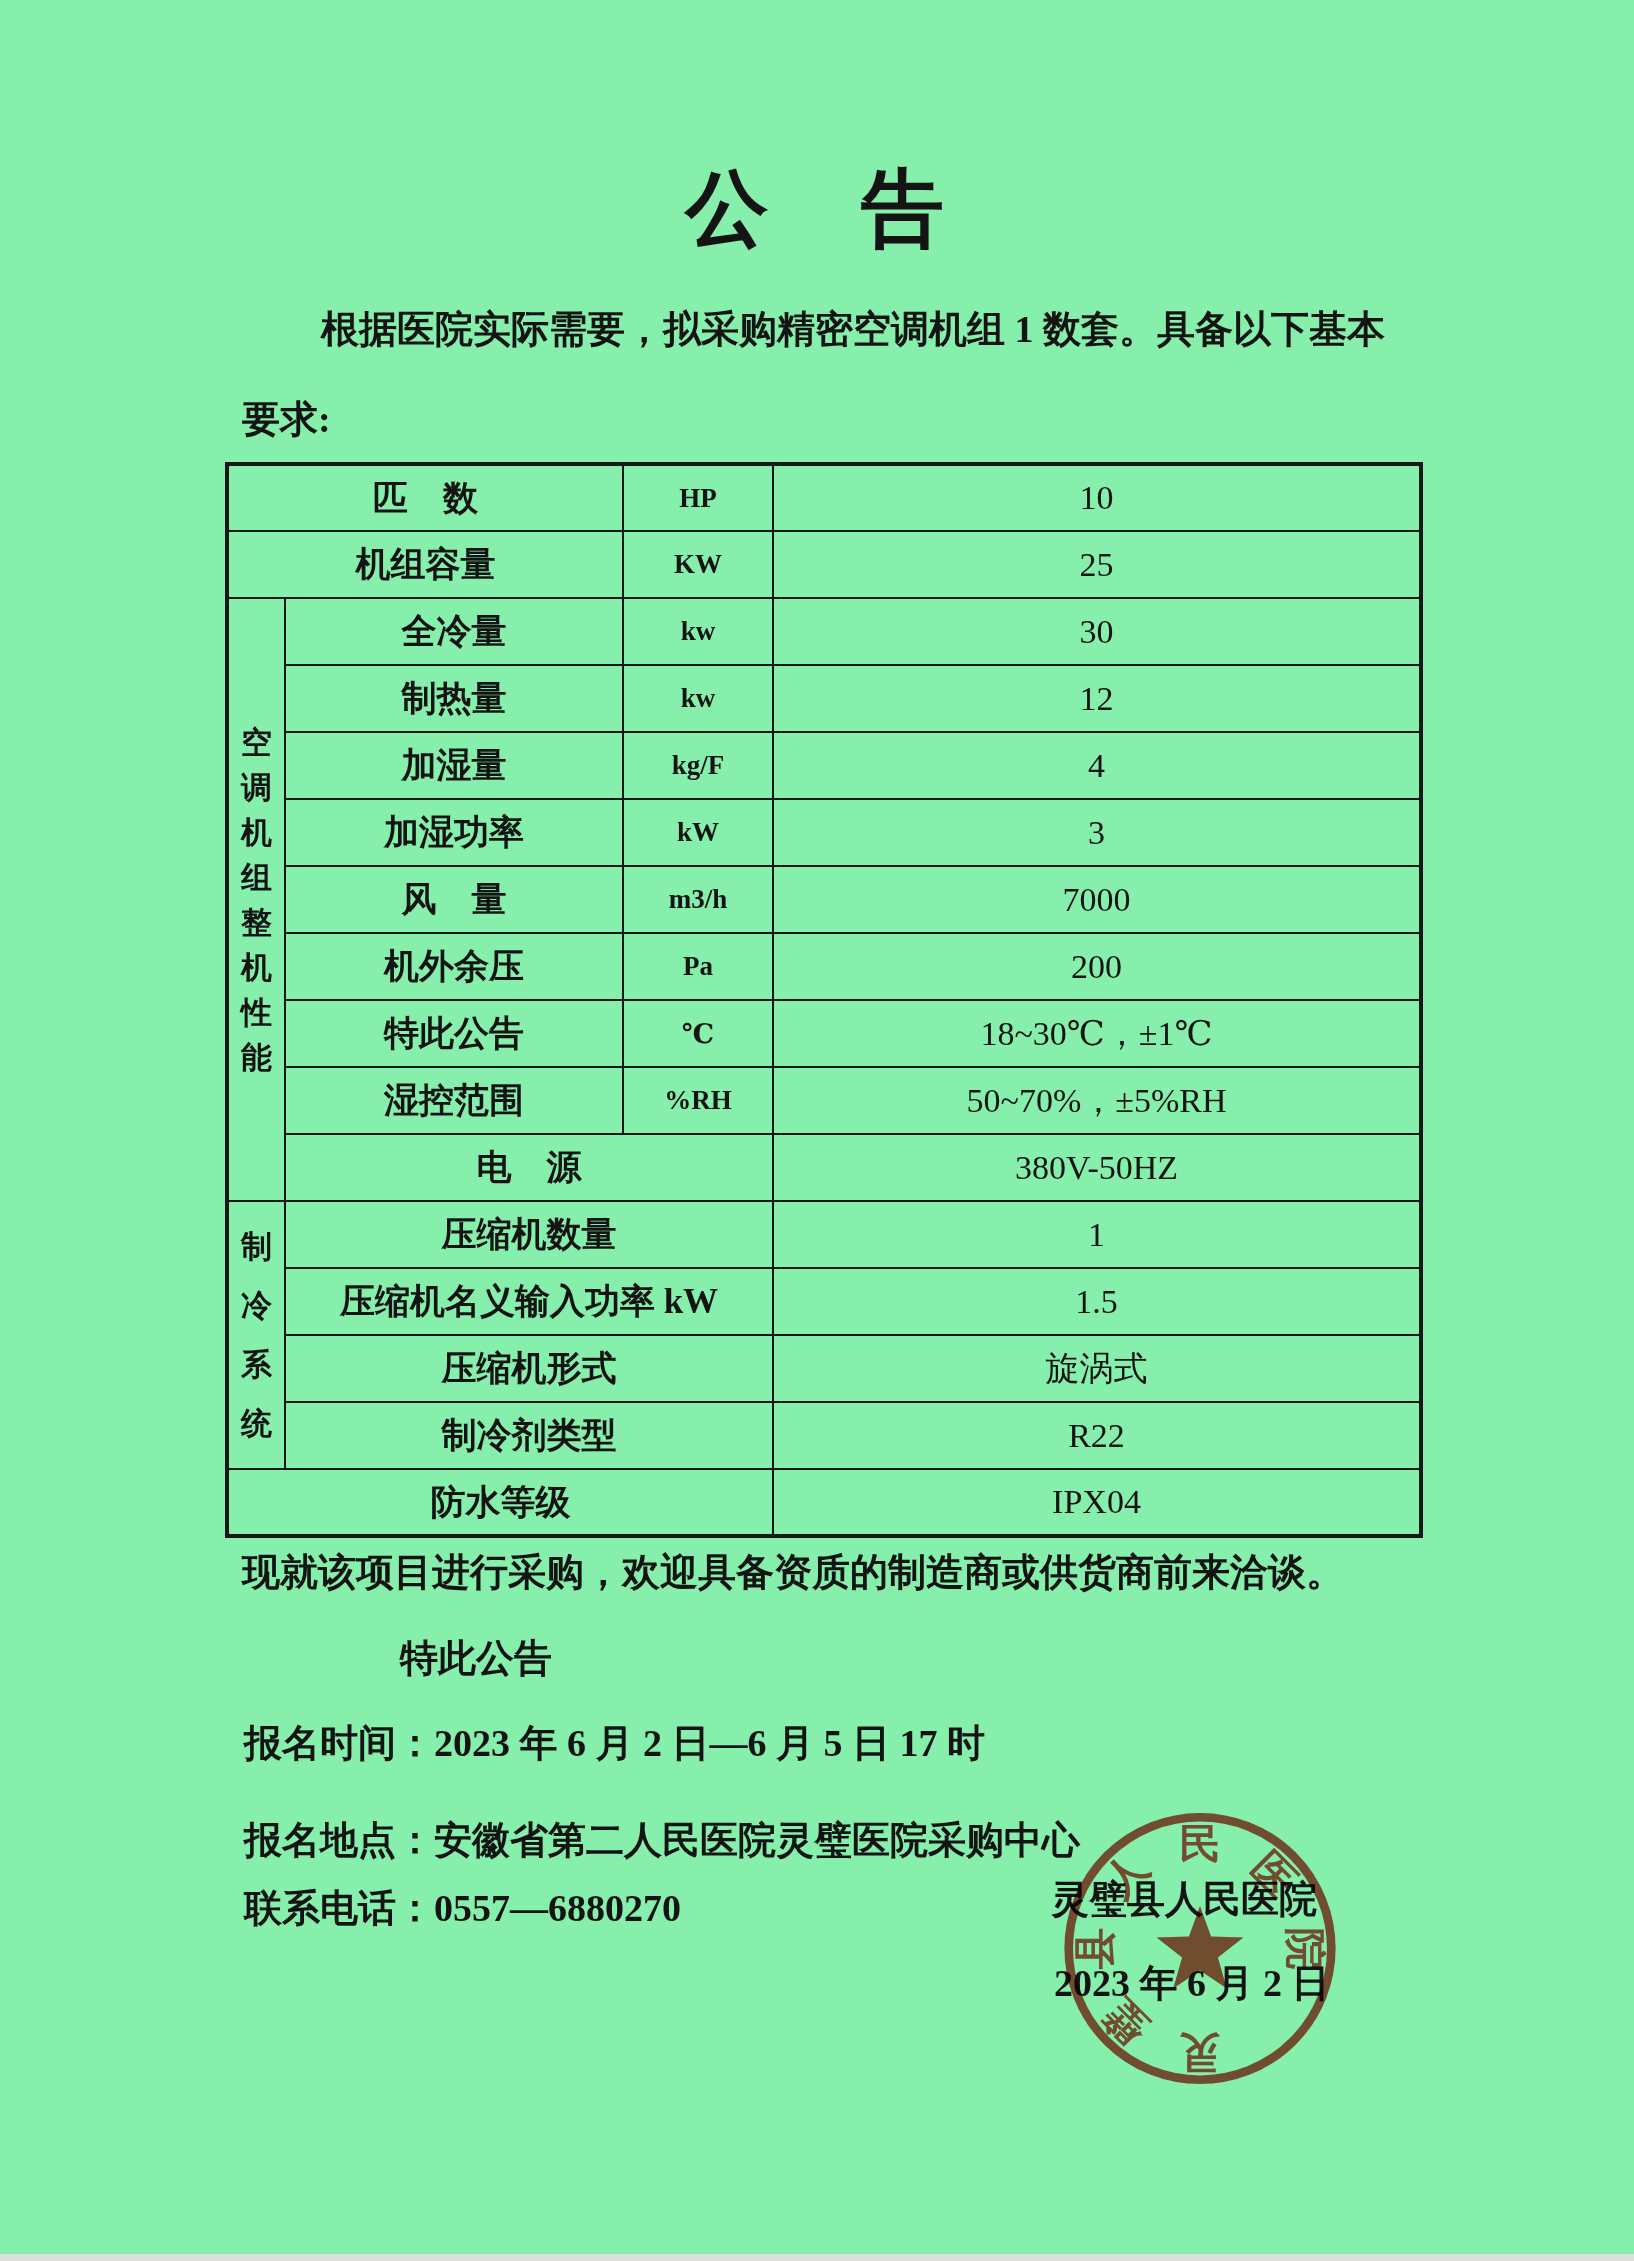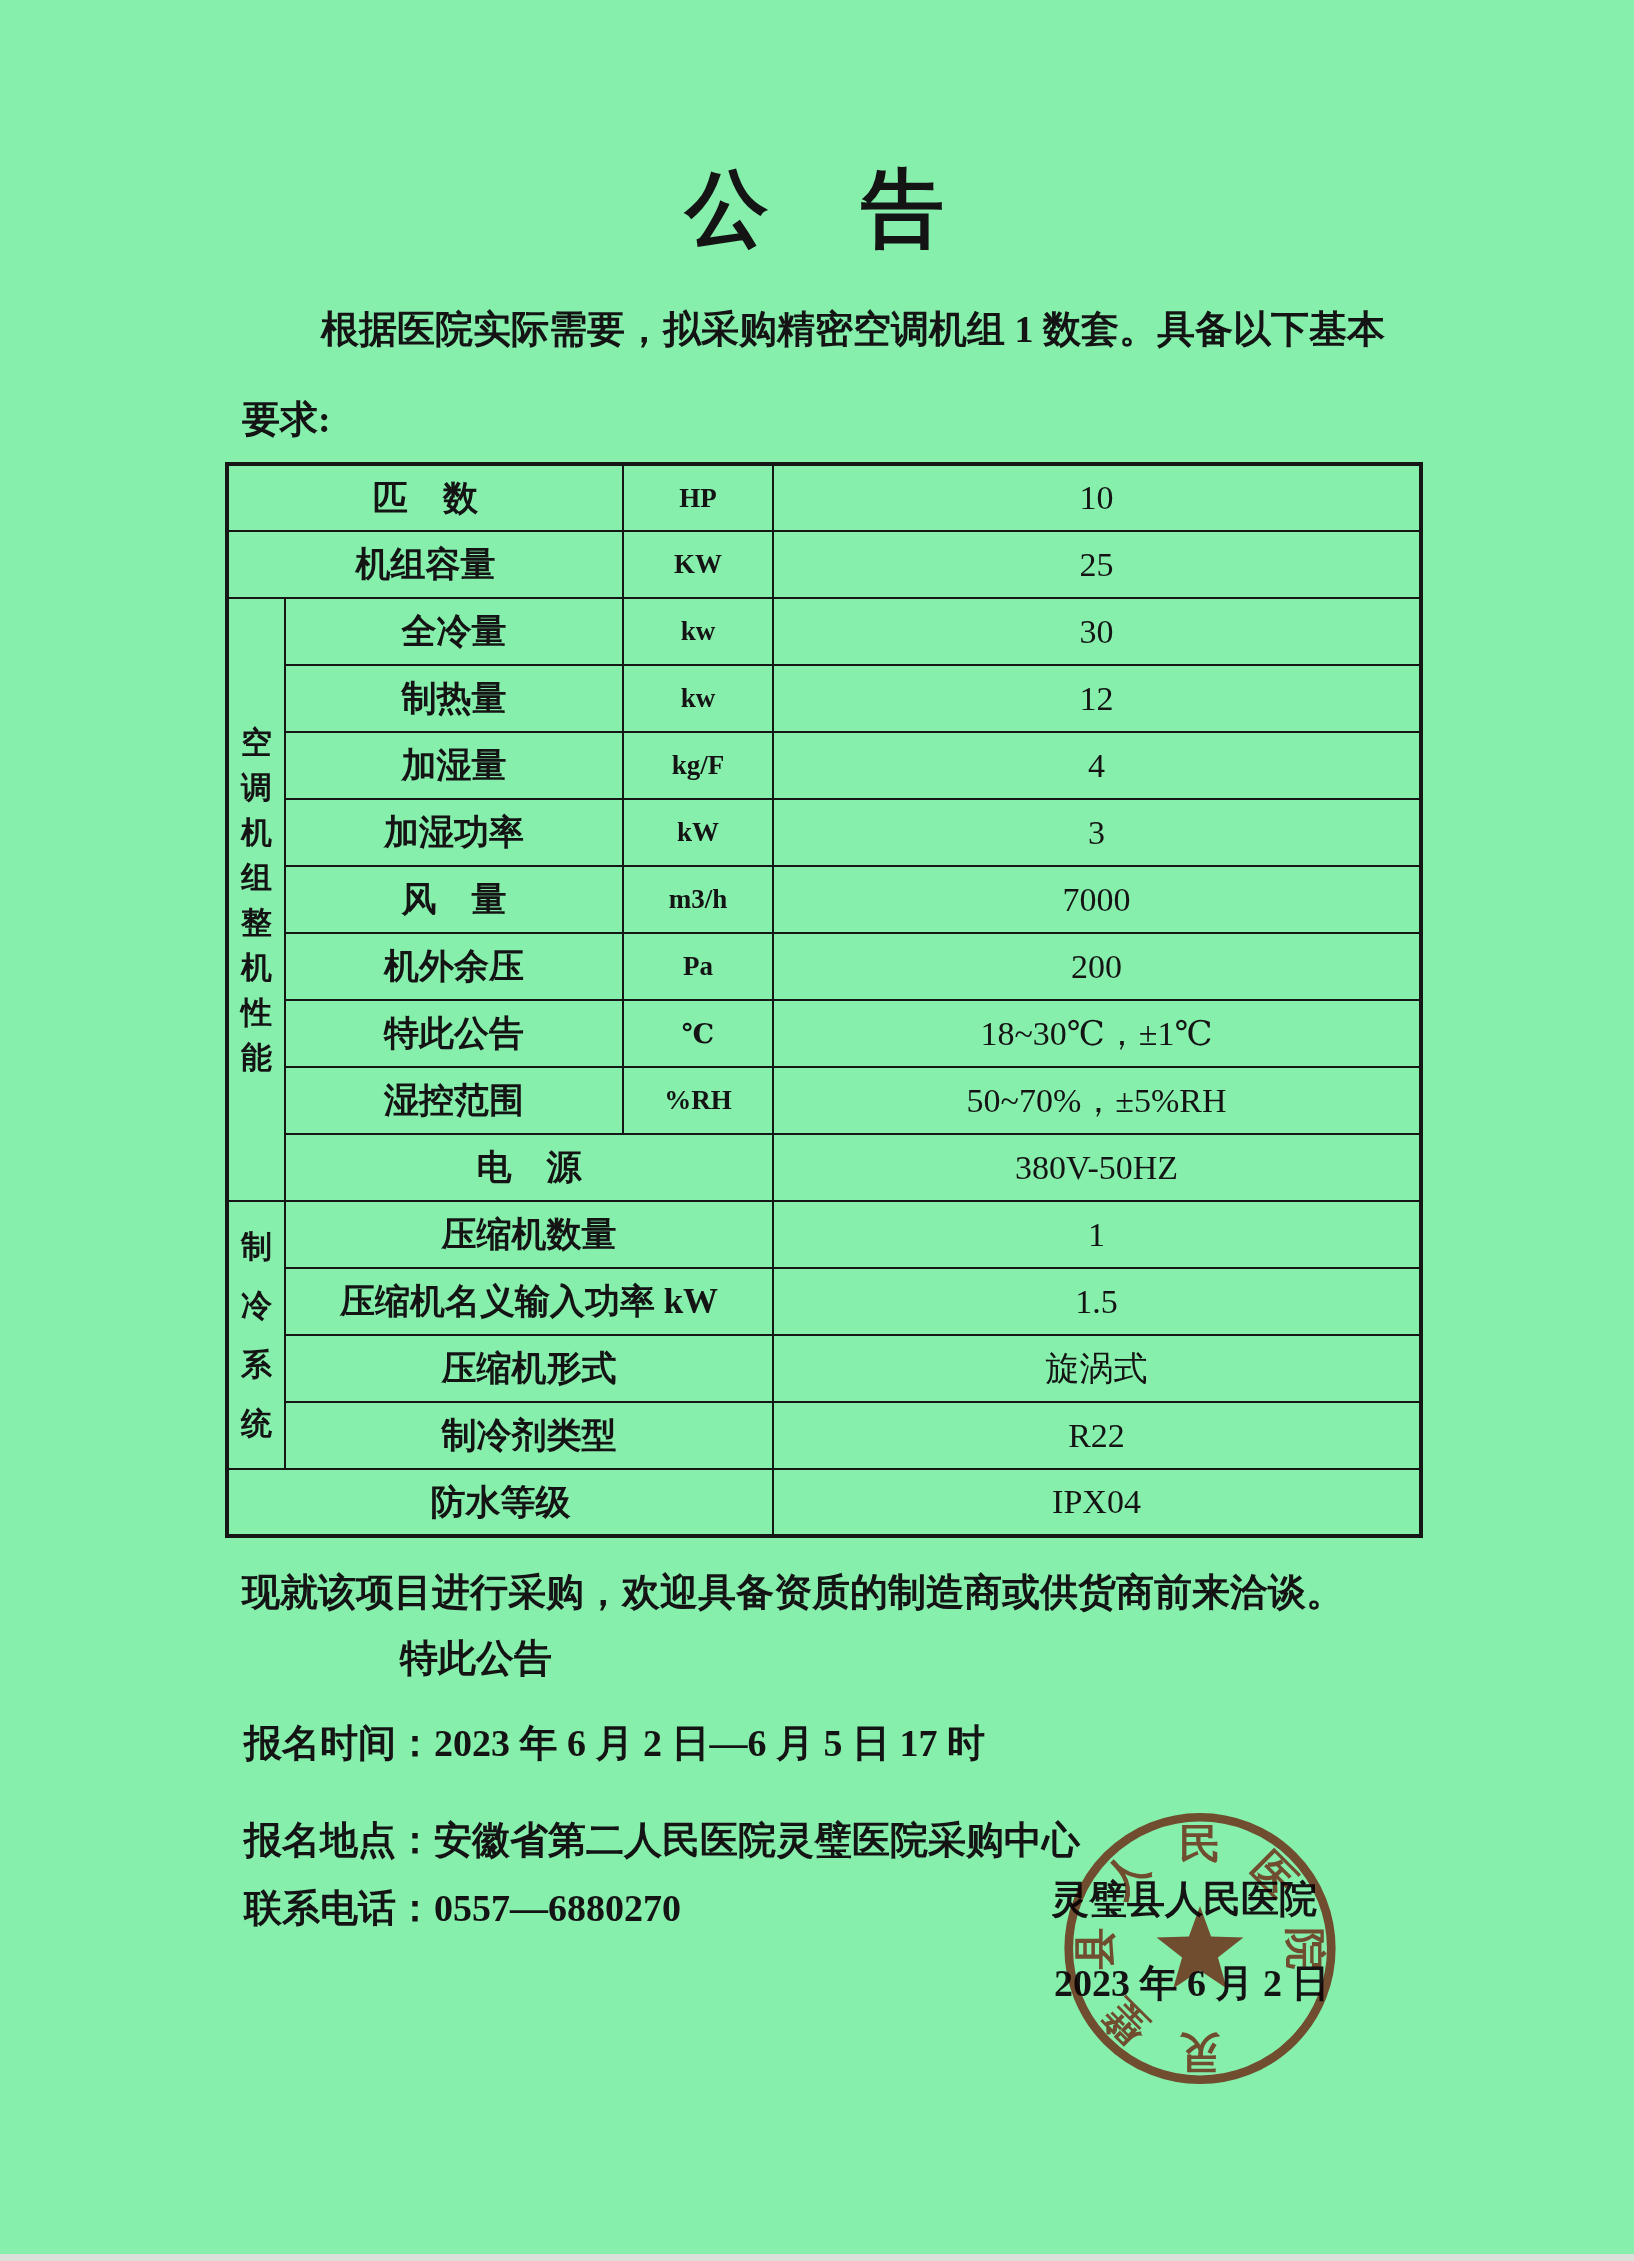--- a/index.html
+++ b/index.html
@@ -14,21 +14,21 @@
   .abs{position:absolute;white-space:nowrap;}
   .title{
     top:154px;left:0;width:1634px;
     text-align:center;
     font-size:83px;font-weight:bold;
     letter-spacing:4.9px;
   }
   .bodyline{font-size:38px;font-weight:600;line-height:1.2;}
   .intro1{top:307px;left:321px;}
   .intro2{top:397px;left:242px;}
-  .closing{top:1550px;left:242px;margin-top:20px;}
+  .closing{top:1550px;left:242px;}
   .hereby{top:1636px;left:400px;}
   .time{top:1721px;left:244px;}
   .place{top:1818px;left:244px;}
   .phone{top:1886px;left:244px;}
   .org{top:1877px;left:1051px;}
   .date{top:1961px;left:1054px;}
 
   table.spec{
     position:absolute;top:462px;left:225px;
     width:1194px;

